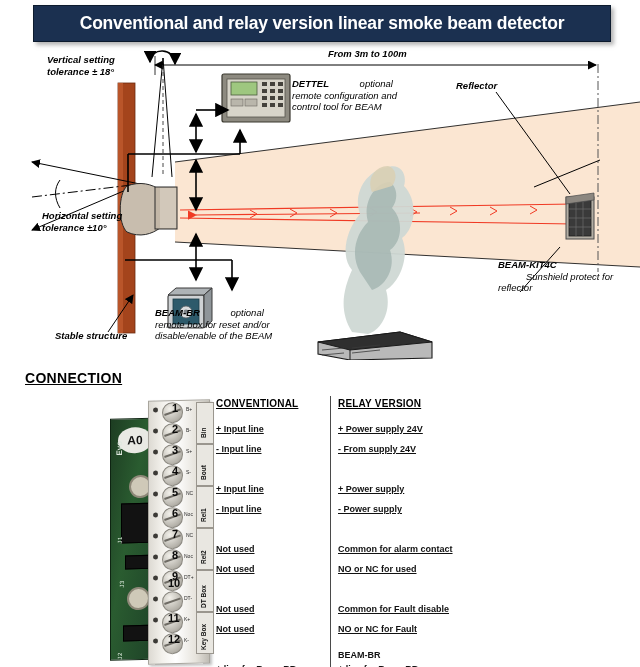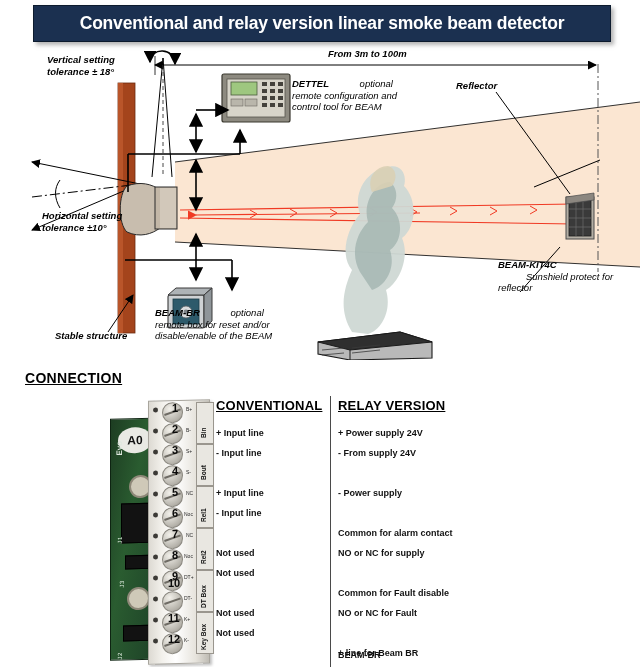--- a/index.html
+++ b/index.html
@@ -108,27 +108,28 @@
     position:absolute;font-size:6.5px;font-weight:bold;color:#111;
     transform:rotate(-90deg);transform-origin:left top;white-space:nowrap;
   }
   .tgbox{
     position:absolute;border:1px solid #9a968e;background:#e9e7e1;
   }
   
   #col-conv{position:absolute;left:216px;top:6px;width:112px;}
   #col-relay{position:absolute;left:338px;top:6px;width:150px;}
   .colhead{
-    font-size:13px;font-weight:bold;text-decoration:underline;
+    font-size:10px;font-weight:bold;text-decoration:underline;
     margin-bottom:10px;display:block;letter-spacing:0.2px;
   }
   #col-relay .colhead{margin-left:0px;}
   .crow{
     font-size:9px;font-weight:bold;color:#111;height:20px;line-height:20px;
     white-space:nowrap;
+    text-decoration:underline;
   }
   .crow.gap{height:20px;}
   #divider{
     position:absolute;left:330px;top:4px;width:1px;height:271px;background:#4a4a4a;
   }
   #cutoff{
     position:absolute;left:338px;top:258px;font-size:9px;font-weight:bold;
     color:#111;overflow:hidden;height:9px;
   }
 </style>
@@ -418,24 +419,25 @@
 
   </div>
 
   <div id="divider"></div>
 
   <div id="col-relay">
     <span class="colhead">RELAY VERSION</span>
     <div class="crow">+ Power supply 24V</div>
     <div class="crow">- From supply 24V</div>
     <div class="crow gap"></div>
+    <div class="crow">+ Power supply</div>
     <div class="crow">- Power supply</div>
     <div class="crow gap"></div>
     <div class="crow">Common for alarm contact</div>
-    <div class="crow">NO or NC for supply</div>
+    <div class="crow">NO or NC for used</div>
     <div class="crow gap"></div>
     <div class="crow">Common for Fault disable</div>
     <div class="crow">NO or NC for Fault</div>
     <div class="crow gap"></div>
     <div class="crow">+ line for Beam BR</div>
 
   </div>
 
   <div id="cutoff">BEAM-BR</div>
 </div>

